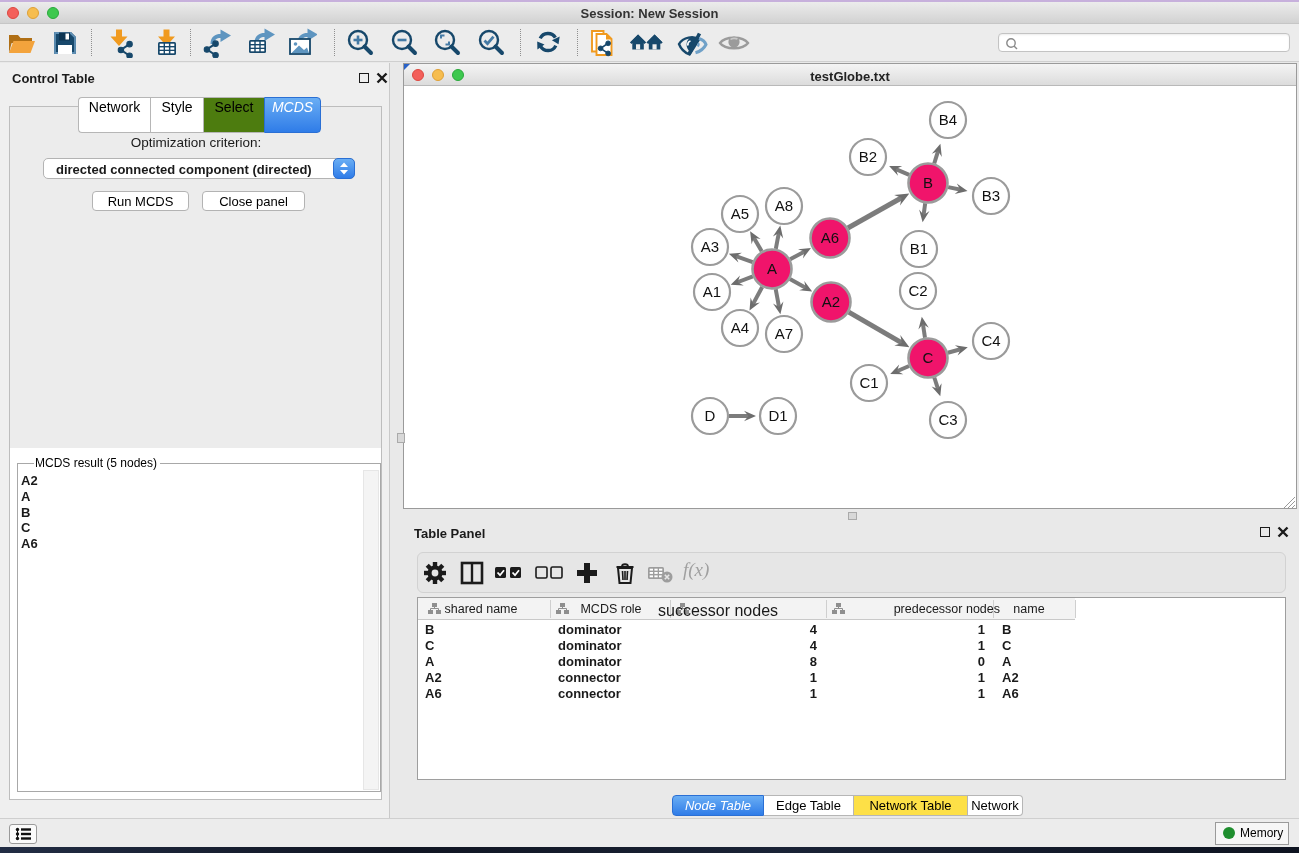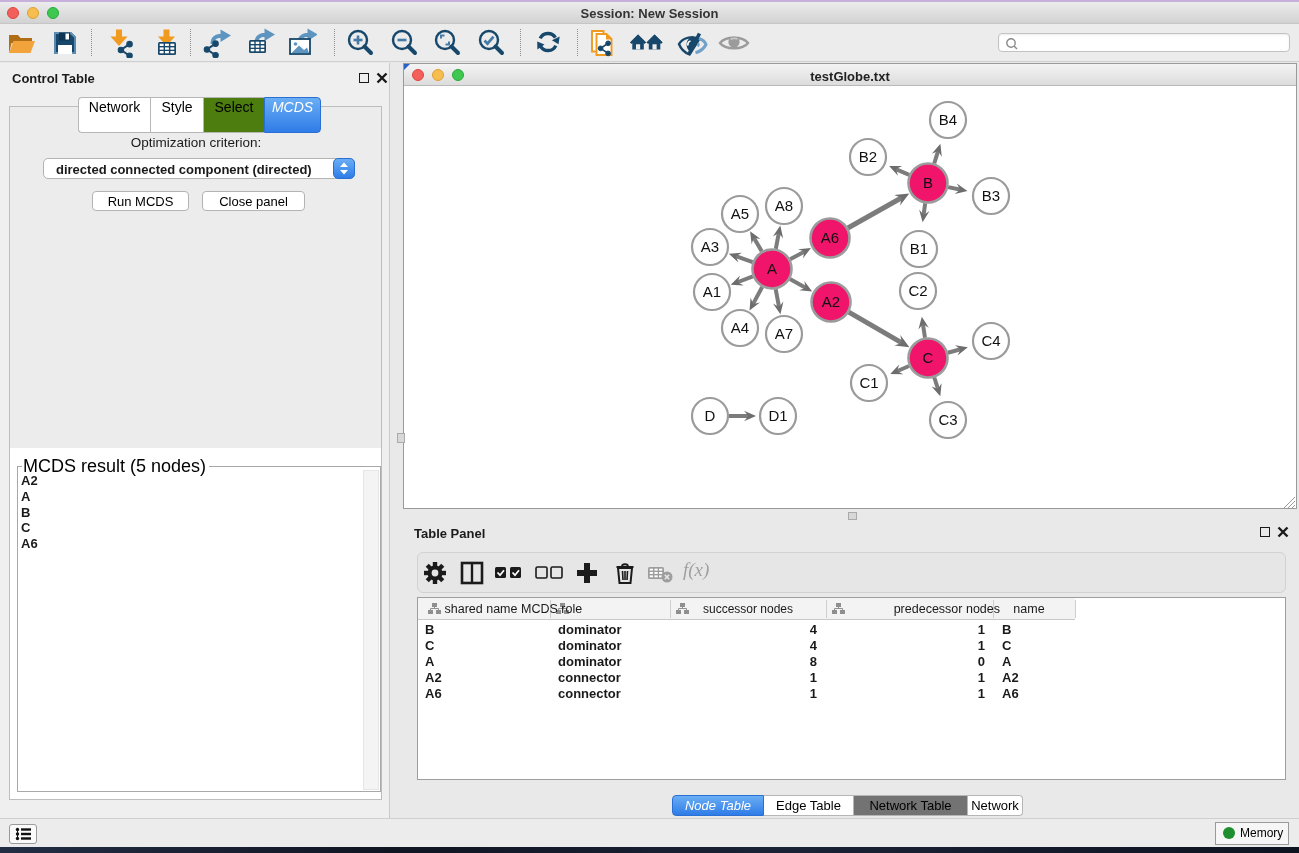--- a/index.html
+++ b/index.html
@@ -178,21 +178,21 @@
 <div class="abs" style="left:43px;top:158px;width:312px;height:21px;background:#fff;border:1px solid #b3b3b3;border-radius:5px">
     <div class="t13" style="position:absolute;left:12px;top:3px">directed connected component (directed)</div>
     <div class="bluegrad" style="position:absolute;right:-1px;top:-1px;width:22px;height:21px;border-radius:5px;border:1px solid #2a6fd4"><svg width="20" height="19">
         <path d="M6 8 l4-4.5 4 4.5 z M6 11 l4 4.5 4-4.5 z" fill="#fff"></path>
       </svg></div>
   </div>
 <div class="abs" style="left:92px;top:191px;width:97px;height:20px;background:#fff;border:1px solid #b3b3b3;border-radius:4px;font-size:13px;text-align:center;line-height:19px">Run MCDS</div>
 <div class="abs" style="left:202px;top:191px;width:103px;height:20px;background:#fff;border:1px solid #b3b3b3;border-radius:4px;font-size:13px;text-align:center;line-height:19px">Close panel</div>
 <div class="abs" style="left:10px;top:448px;width:371px;height:351px;background:#fff"></div>
 <fieldset class="abs" style="left:17px;top:456px;width:364px;height:336px;border:1px solid #a8a8a8;border-radius:0">
-    <legend style="font-size:18px;margin-left:4px;padding:0 3px 0 1px">MCDS result (5 nodes)</legend>
+    <legend style="font-size:12px;margin-left:16px;padding:0 3px 0 1px">MCDS result (5 nodes)</legend>
   </fieldset>
 <div class="abs t13" style="left:21px;top:473px">
     <div style="height:15.8px">A2</div>
     <div style="height:15.8px">A</div>
     <div style="height:15.8px">B</div>
     <div style="height:15.8px">C</div>
     <div style="height:15.8px">A6</div>
   </div>
 <div class="abs" style="left:363px;top:470px;width:16px;height:320px;background:#f4f4f4;border:1px solid #e6e6e6"></div>
 <div class="abs" style="left:403px;top:63px;width:894px;height:446px;background:#fff;border:1px solid #9a9a9a"></div>
@@ -368,28 +368,28 @@
     <rect x="9" y="8" width="5" height="4" fill="#8f8f8f"></rect>
     <path d="M7.5 5 v2 M3.5 8 v-1.5 h8 V8" fill="none" stroke="#8f8f8f" stroke-width="1"></path>
   </svg>
 <div class="abs" style="left:391px;top:602px;width:180px;text-align:center;font-size:12.5px;color:#1a1a1a">shared name</div>
 <svg width="15" height="13" style="position:absolute;left:555px;top:602px">
     <rect x="5" y="1" width="5" height="4" fill="#8f8f8f"></rect>
     <rect x="1" y="8" width="5" height="4" fill="#8f8f8f"></rect>
     <rect x="9" y="8" width="5" height="4" fill="#8f8f8f"></rect>
     <path d="M7.5 5 v2 M3.5 8 v-1.5 h8 V8" fill="none" stroke="#8f8f8f" stroke-width="1"></path>
   </svg>
-<div class="abs" style="left:521px;top:602px;width:180px;text-align:left;font-size:12.5px;color:#1a1a1a">MCDS role</div>
+<div class="abs" style="left:521px;top:602px;width:180px;text-align:center;font-size:12.5px;color:#1a1a1a">MCDS role</div>
 <svg width="15" height="13" style="position:absolute;left:675px;top:602px">
     <rect x="5" y="1" width="5" height="4" fill="#8f8f8f"></rect>
     <rect x="1" y="8" width="5" height="4" fill="#8f8f8f"></rect>
     <rect x="9" y="8" width="5" height="4" fill="#8f8f8f"></rect>
     <path d="M7.5 5 v2 M3.5 8 v-1.5 h8 V8" fill="none" stroke="#8f8f8f" stroke-width="1"></path>
   </svg>
-<div class="abs" style="left:658px;top:602px;width:180px;text-align:center;font-size:12px;color:#1a1a1a">successor nodes</div>
+<div class="abs" style="left:658px;top:602px;width:180px;text-align:left;font-size:16px;color:#1a1a1a">successor nodes</div>
 <svg width="15" height="13" style="position:absolute;left:831px;top:602px">
     <rect x="5" y="1" width="5" height="4" fill="#8f8f8f"></rect>
     <rect x="1" y="8" width="5" height="4" fill="#8f8f8f"></rect>
     <rect x="9" y="8" width="5" height="4" fill="#8f8f8f"></rect>
     <path d="M7.5 5 v2 M3.5 8 v-1.5 h8 V8" fill="none" stroke="#8f8f8f" stroke-width="1"></path>
   </svg>
 <div class="abs" style="left:820px;top:602px;width:180px;text-align:right;font-size:12.5px;color:#1a1a1a">predecessor nodes</div>
 <div class="abs" style="left:939px;top:602px;width:180px;text-align:center;font-size:12.5px;color:#1a1a1a">name</div>
 <div class="abs t13" style="left:425px;top:622px">B</div>
 <div class="abs t13" style="left:558px;top:622px">dominator</div>
@@ -412,21 +412,21 @@
 <div class="abs t13" style="left:860px;top:670px;width:125px;text-align:right">1</div>
 <div class="abs t13" style="left:1002px;top:670px">A2</div>
 <div class="abs t13" style="left:425px;top:686px">A6</div>
 <div class="abs t13" style="left:558px;top:686px">connector</div>
 <div class="abs t13" style="left:700px;top:686px;width:117px;text-align:right">1</div>
 <div class="abs t13" style="left:860px;top:686px;width:125px;text-align:right">1</div>
 <div class="abs t13" style="left:1002px;top:686px">A6</div>
 <div class="abs" style="left:672px;top:795px;height:21px;display:flex;font-size:13px;text-align:center;line-height:20px">
     <div class="bluegrad" style="width:92px;border:1px solid #2a6fd4;border-radius:4px 0 0 4px">Node Table</div>
     <div style="width:90px;background:#fff;border:1px solid #b6b6b6;border-left:none">Edge Table</div>
-    <div style="width:114px;background:#737373;border:1px solid #b6b6b6;border-left:none">Network Table</div>
+    <div style="width:114px;background:#fde047;border:1px solid #b6b6b6;border-left:none">Network Table</div>
     <div style="width:55px;background:#fff;border:1px solid #b6b6b6;border-left:none;border-radius:0 4px 4px 0">Network</div>
   </div>
 <div class="abs" style="left:0;top:818px;width:1299px;height:29px;background:#ececec;border-top:1px solid #cfcfcf"></div>
 <div class="abs" style="left:9px;top:824px;width:28px;height:20px;background:#fafafa;border:1px solid #9a9a9a;border-radius:3px"></div>
 <svg class="abs" width="16" height="14" style="left:15px;top:827px">
     <g fill="#111">
       <circle cx="2.5" cy="2.5" r="1.7"></circle>
       <circle cx="2.5" cy="7" r="1.7"></circle>
       <circle cx="2.5" cy="11.5" r="1.7"></circle>
       <rect x="6" y="1.3" width="10" height="2.4"></rect>

